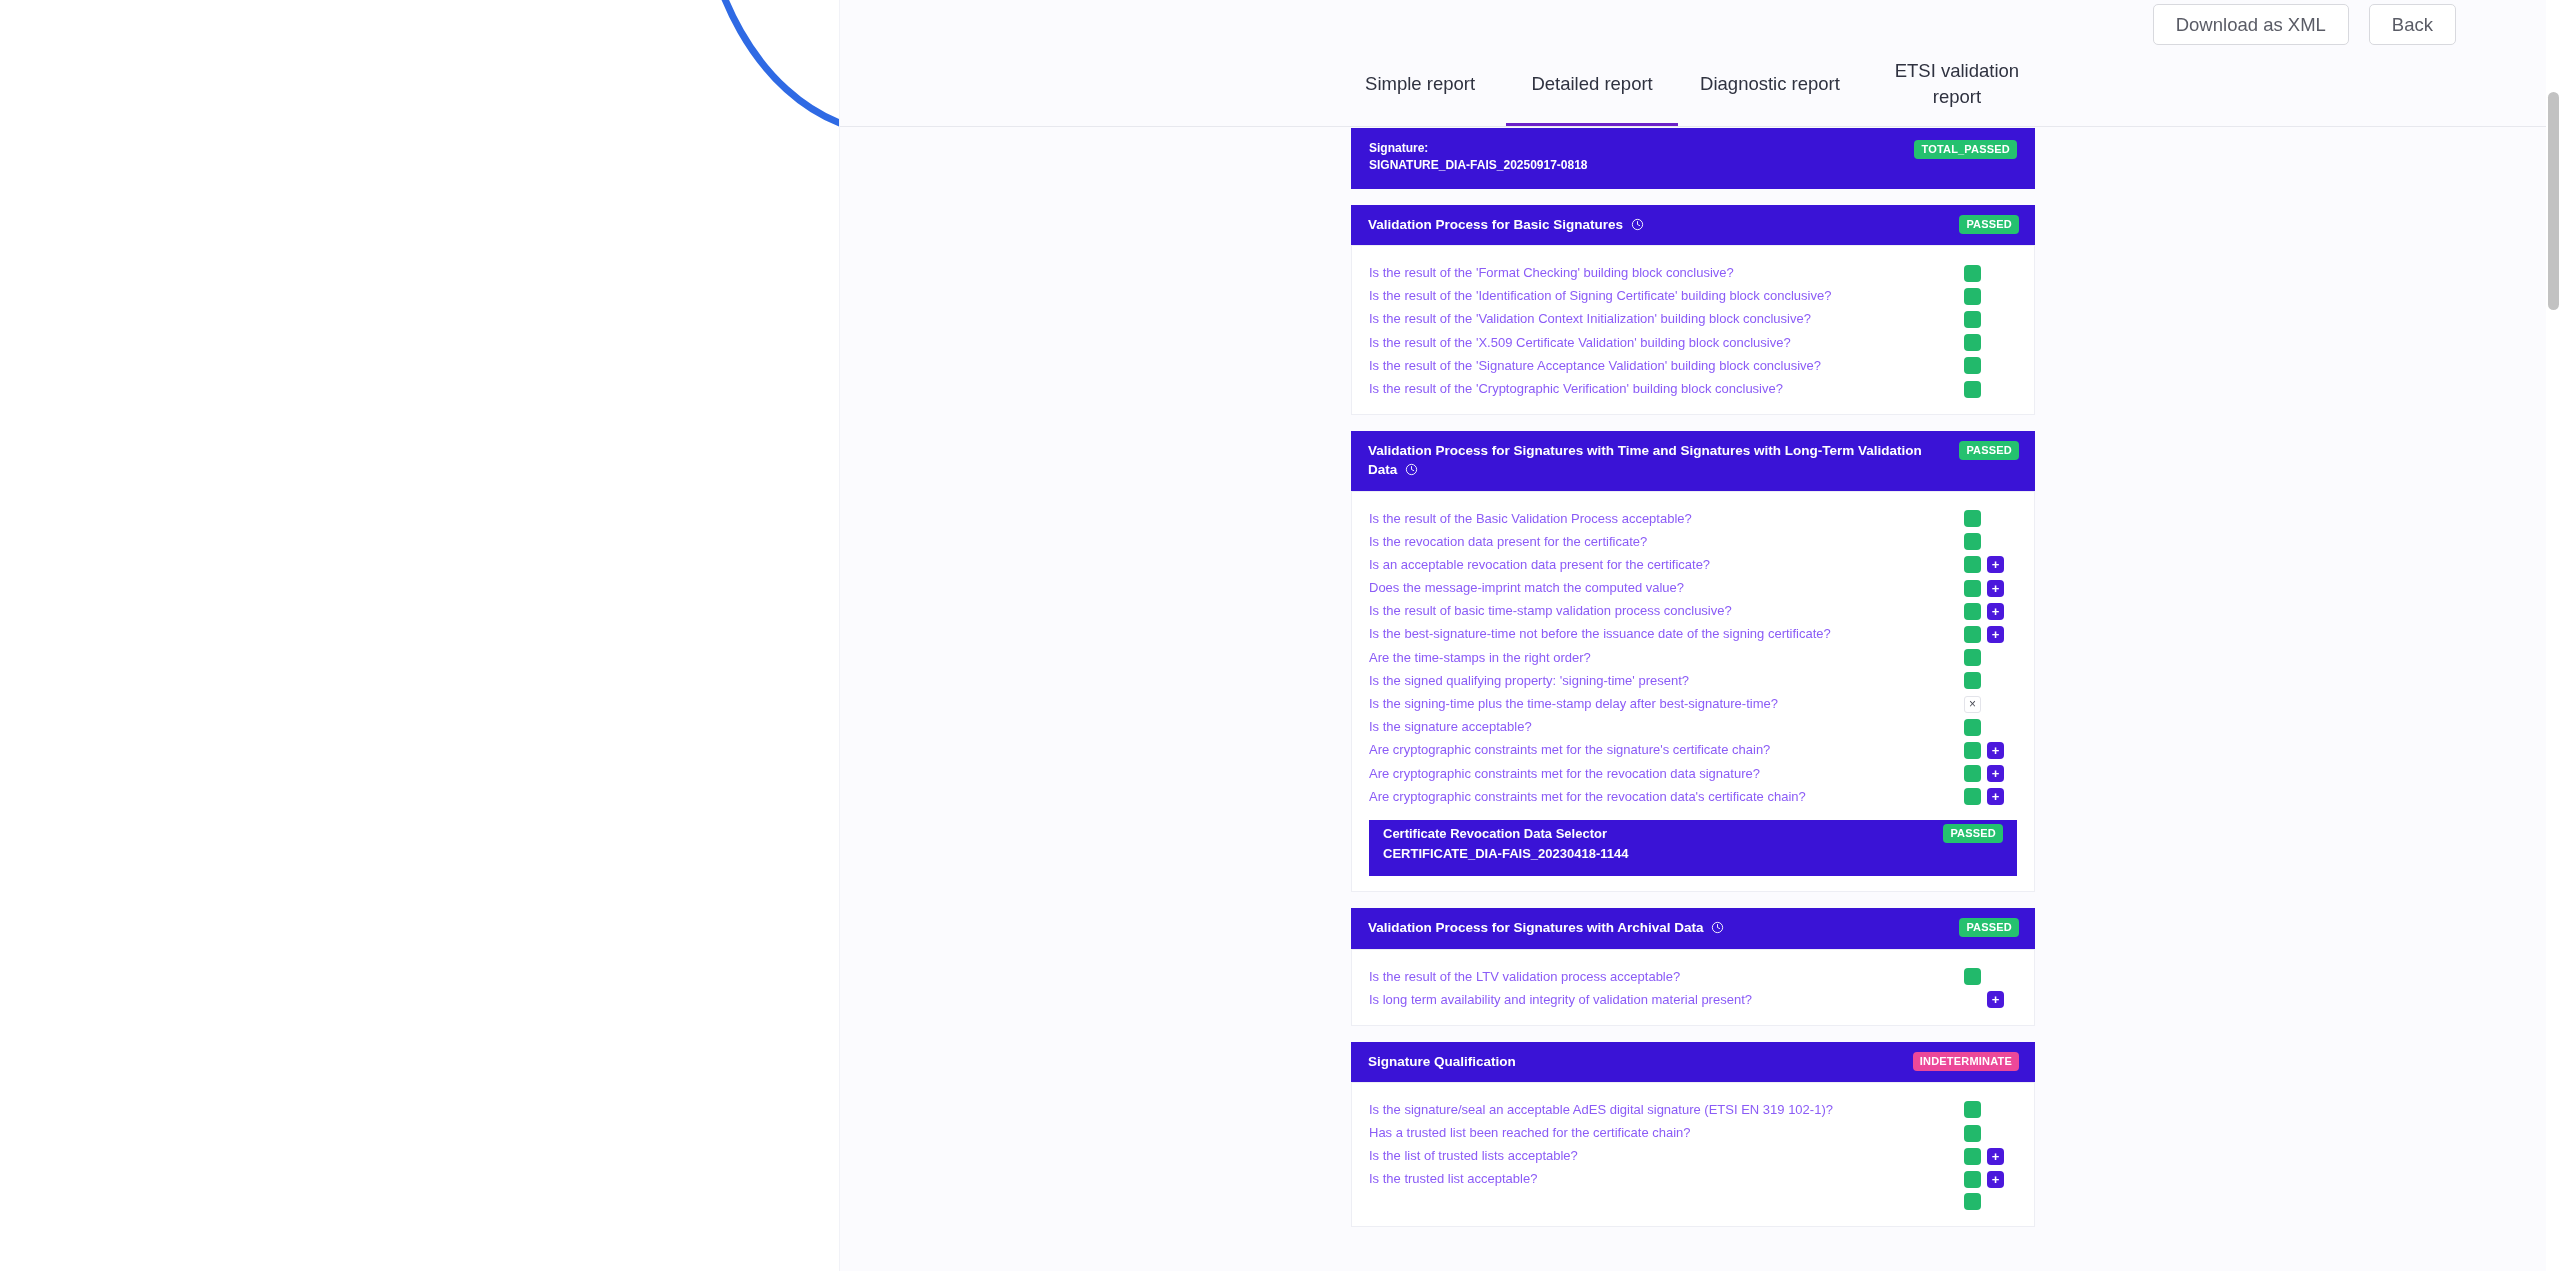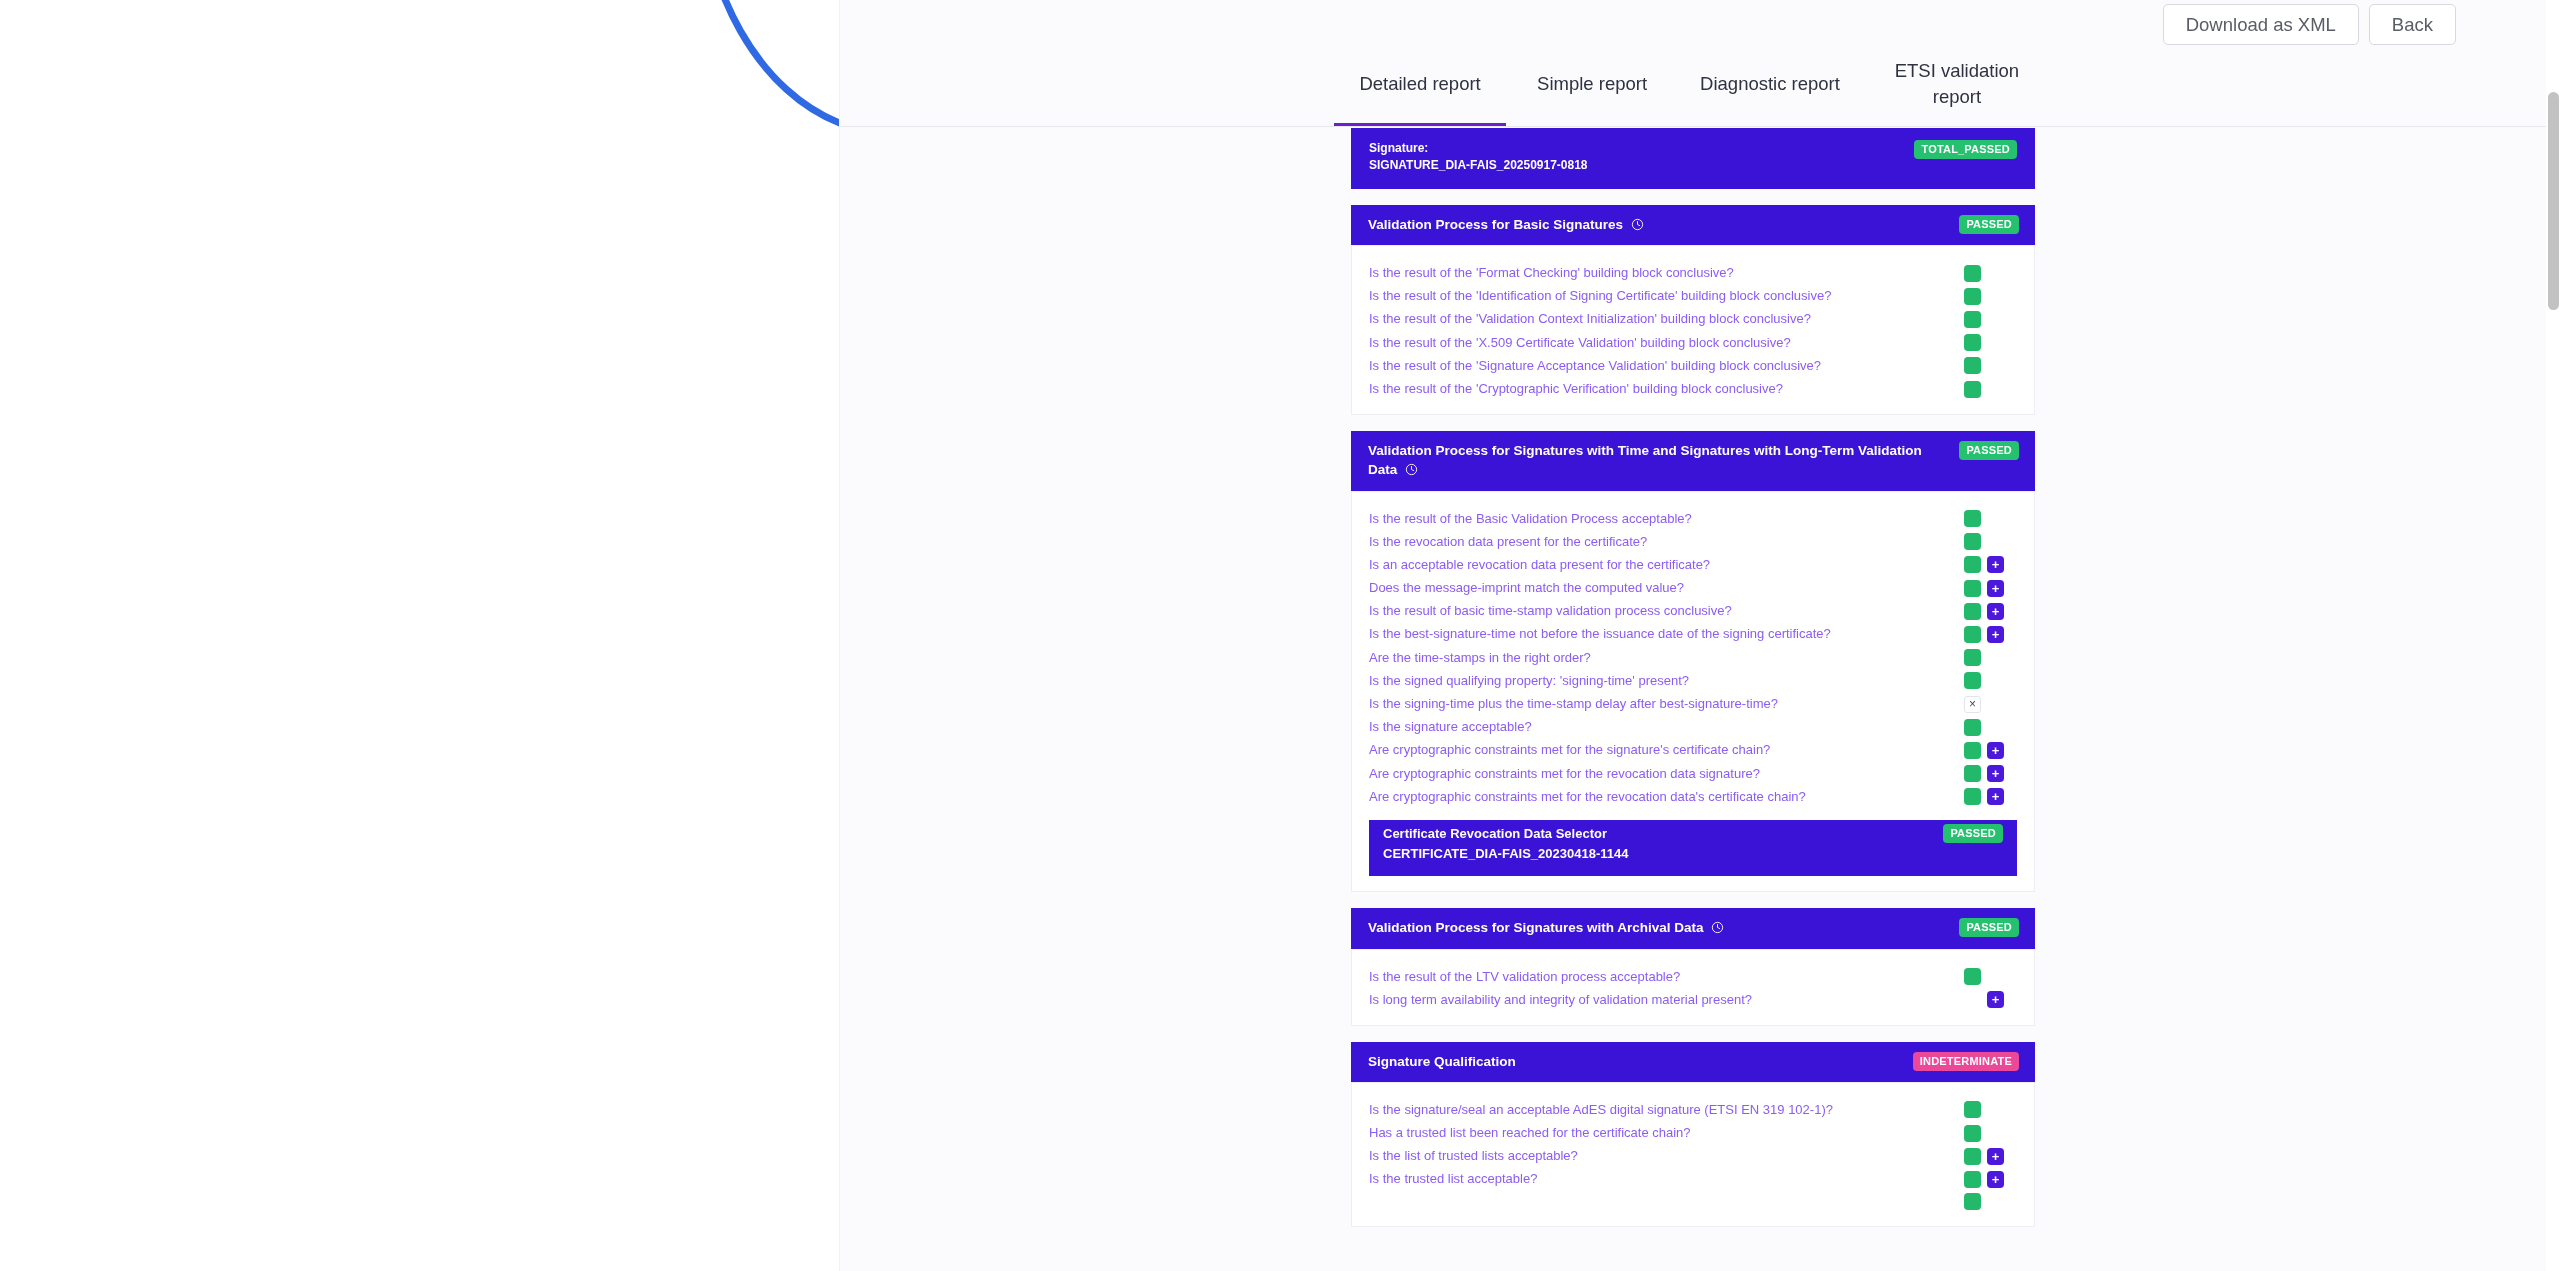--- a/index.html
+++ b/index.html
@@ -24,21 +24,21 @@
   .main-area {
     position: absolute; left: 840px; top: 0;
     width: 1706px; height: 1271px;
     background: #fbfbfe;
     overflow: hidden;
   }
 
   
   .top-actions {
     position: absolute; right: 90px; top: 4px;
-    display: flex; gap: 10px; align-items: center;
+    display: flex; gap: 20px; align-items: center;
   }
   .btn {
     background: #ffffff;
     border: 1px solid #d8d9de;
     border-radius: 5px;
     color: #5a5c66;
     font-size: 18.5px;
     padding: 9px 22px;
     line-height: 1.15;
     cursor: pointer;
@@ -195,22 +195,22 @@
 
   <div class="main-area">
 
     <div class="top-actions">
       <button class="btn">Download as XML</button>
       <button class="btn">Back</button>
     </div>
 
     <div class="tabs">
       <div class="tabs-inner" id="tabs-inner">
+          <div class="tab">Simple report</div>
           <div class="tab active">Detailed report</div>
-          <div class="tab">Simple report</div>
           <div class="tab">Diagnostic report</div>
           <div class="tab wide">ETSI validation report</div>
         </div>
     </div>
 
     <div class="report">
       <div class="report-inner">
 
         <div class="sig-header">
           <div class="titles">

